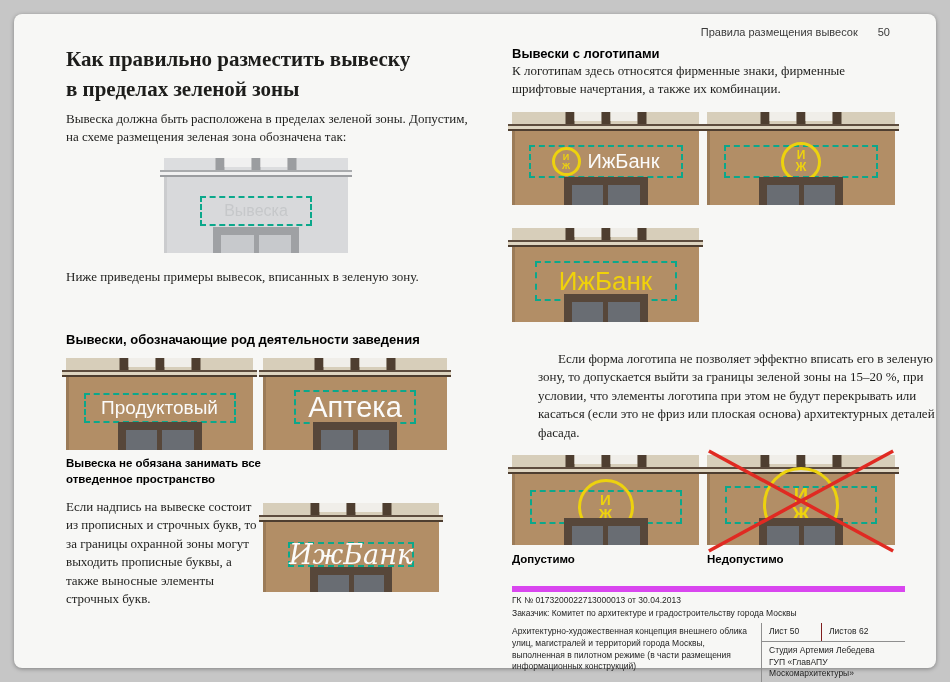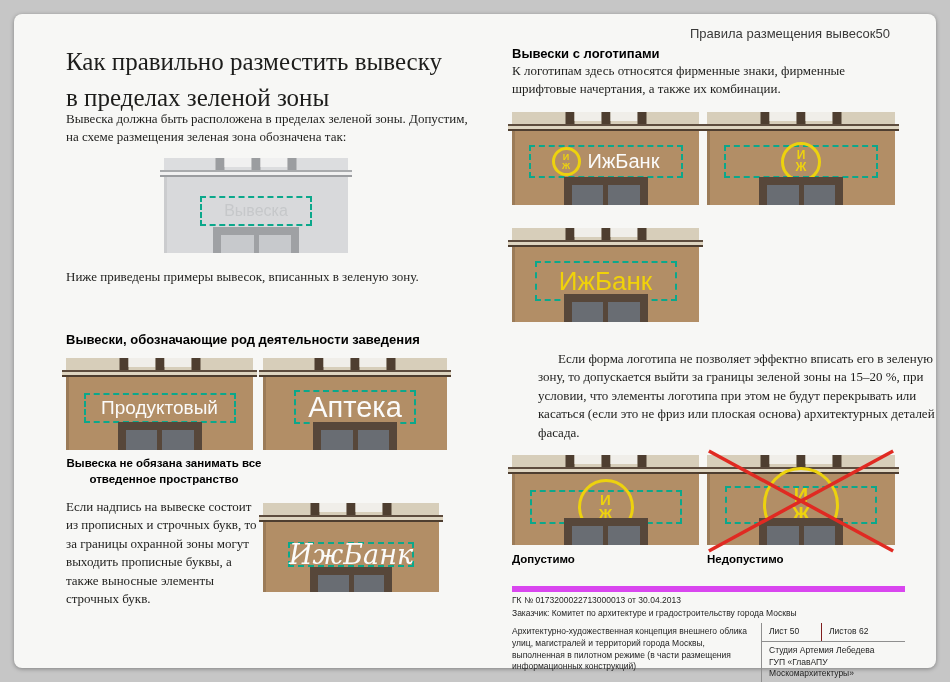--- a/index.html
+++ b/index.html
@@ -8,28 +8,28 @@
     background:#c6c6c6;
     font-family:"Liberation Sans", sans-serif;
   }
   .sheet {
     position:absolute; left:14px; top:14px; width:922px; height:654px;
     background:#f7f7f5; border-radius:8px;
     box-shadow:0 1px 4px rgba(0,0,0,.35);
   }
   .abs { position:absolute; }
   .serif { font-family:"Liberation Serif", serif; color:#1d1d1b; }
-  .page-title { font-size:25px; line-height:1.45; }
+  .page-title { font-size:21px; line-height:1.45;font-weight:bold; }
   .page-title span { display:block; }
   .body-text { font-size:13px; line-height:1.42; }
   .indent { text-indent:20px; }
   .sans-head { font-weight:bold; font-size:13px; color:#000; }
   .cap { font-weight:bold; font-size:11.5px; line-height:1.35; color:#000; }
-  .hdr { position:absolute; top:12px; right:46px; display:flex; 
-         font-size:13px; color:#3a3a3a; }
+  .hdr { position:absolute; top:12px; right:46px; display:flex; gap:20px;
+         font-size:11px; color:#3a3a3a; }
 
   
   .bld { position:absolute; }
   .parapet { position:relative; height:12px; background:#d7ceba; }
   .crenels { position:absolute; left:50%; top:0; transform:translateX(-50%);
              display:flex; height:12px; align-items:flex-start; }
   .post { width:9px; height:12px; background:#4e3e30; }
   .panel { width:27px; height:9px; background:#f0eee9; }
   .cornice { position:relative; height:7px; margin:0 -4px; background:#ded5c1;
              border-top:2px solid #5d4c3e; border-bottom:2px solid #4e3e30;
@@ -170,21 +170,21 @@
       </div>
       <div class="door" style="width:84px; height:28px;">
         <div class="panes">
             <span class="pane"></span>
             <span class="pane"></span>
           </div>
       </div>
     </div>
   </div>
 
-  <div class="abs cap" style="left:44px; top:442px; width:212px;text-align:center;">Вывеска не обязана занимать все отведенное пространство</div>
+  <div class="abs cap" style="left:52px; top:442px; width:212px;">Вывеска не обязана занимать все отведенное пространство</div>
 
   <div class="abs serif body-text" style="left:52px; top:484px; width:198px;">Если надпись на вывеске состоит из прописных и строчных букв, то за границы охранной зоны могут выходить прописные буквы, а также выносные элементы строчных букв.</div>
 
   <div class="bld tan" style="left:249px; top:489px; width:176px; height:89px;">
     <div class="parapet">
       <div class="crenels">
           <span class="post"></span>
           <span class="panel"></span>
           <span class="post"></span>
           <span class="panel"></span>

